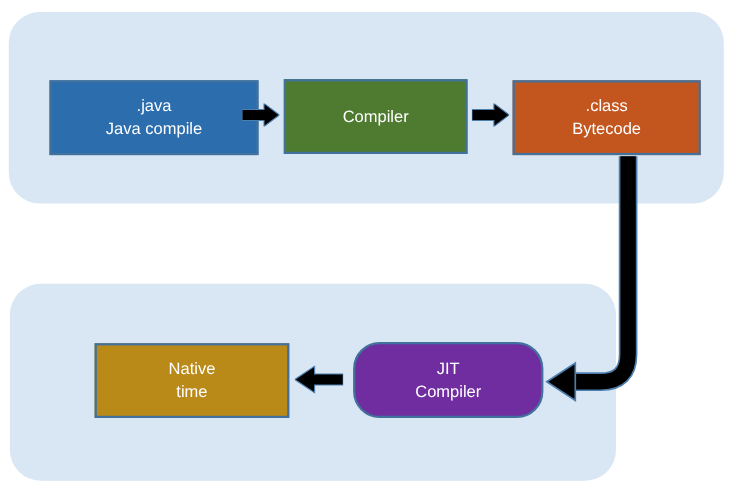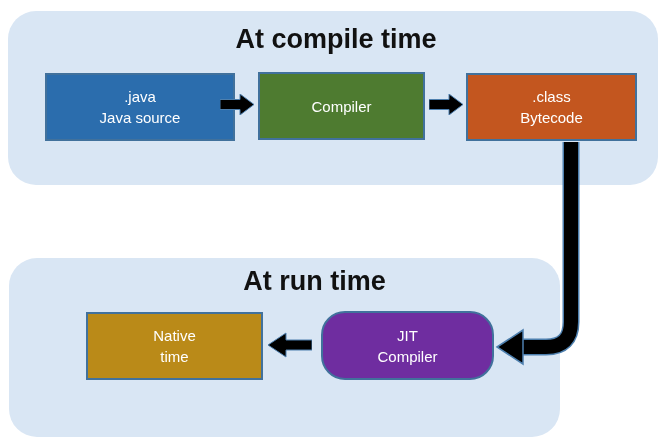--- a/index.html
+++ b/index.html
@@ -58,26 +58,24 @@
   }
 </style>
 </head>
 <body>
 
 <div id="page">
 
   <div class="section" id="compile-section"></div>
   <div class="section" id="runtime-section"></div>
 
-  <div class="section-title" id="compile-title">At compile time</div>
-  <div class="section-title" id="runtime-title">At run time</div>
 
   <div class="node" id="box-java">
     <span>.java</span>
-    <span>Java source</span>
+    <span>Java compile</span>
   </div>
 
   <div class="node" id="box-compiler">
     <span>Compiler</span>
   </div>
 
   <div class="node" id="box-class">
     <span>.class</span>
     <span>Bytecode</span>
   </div>

